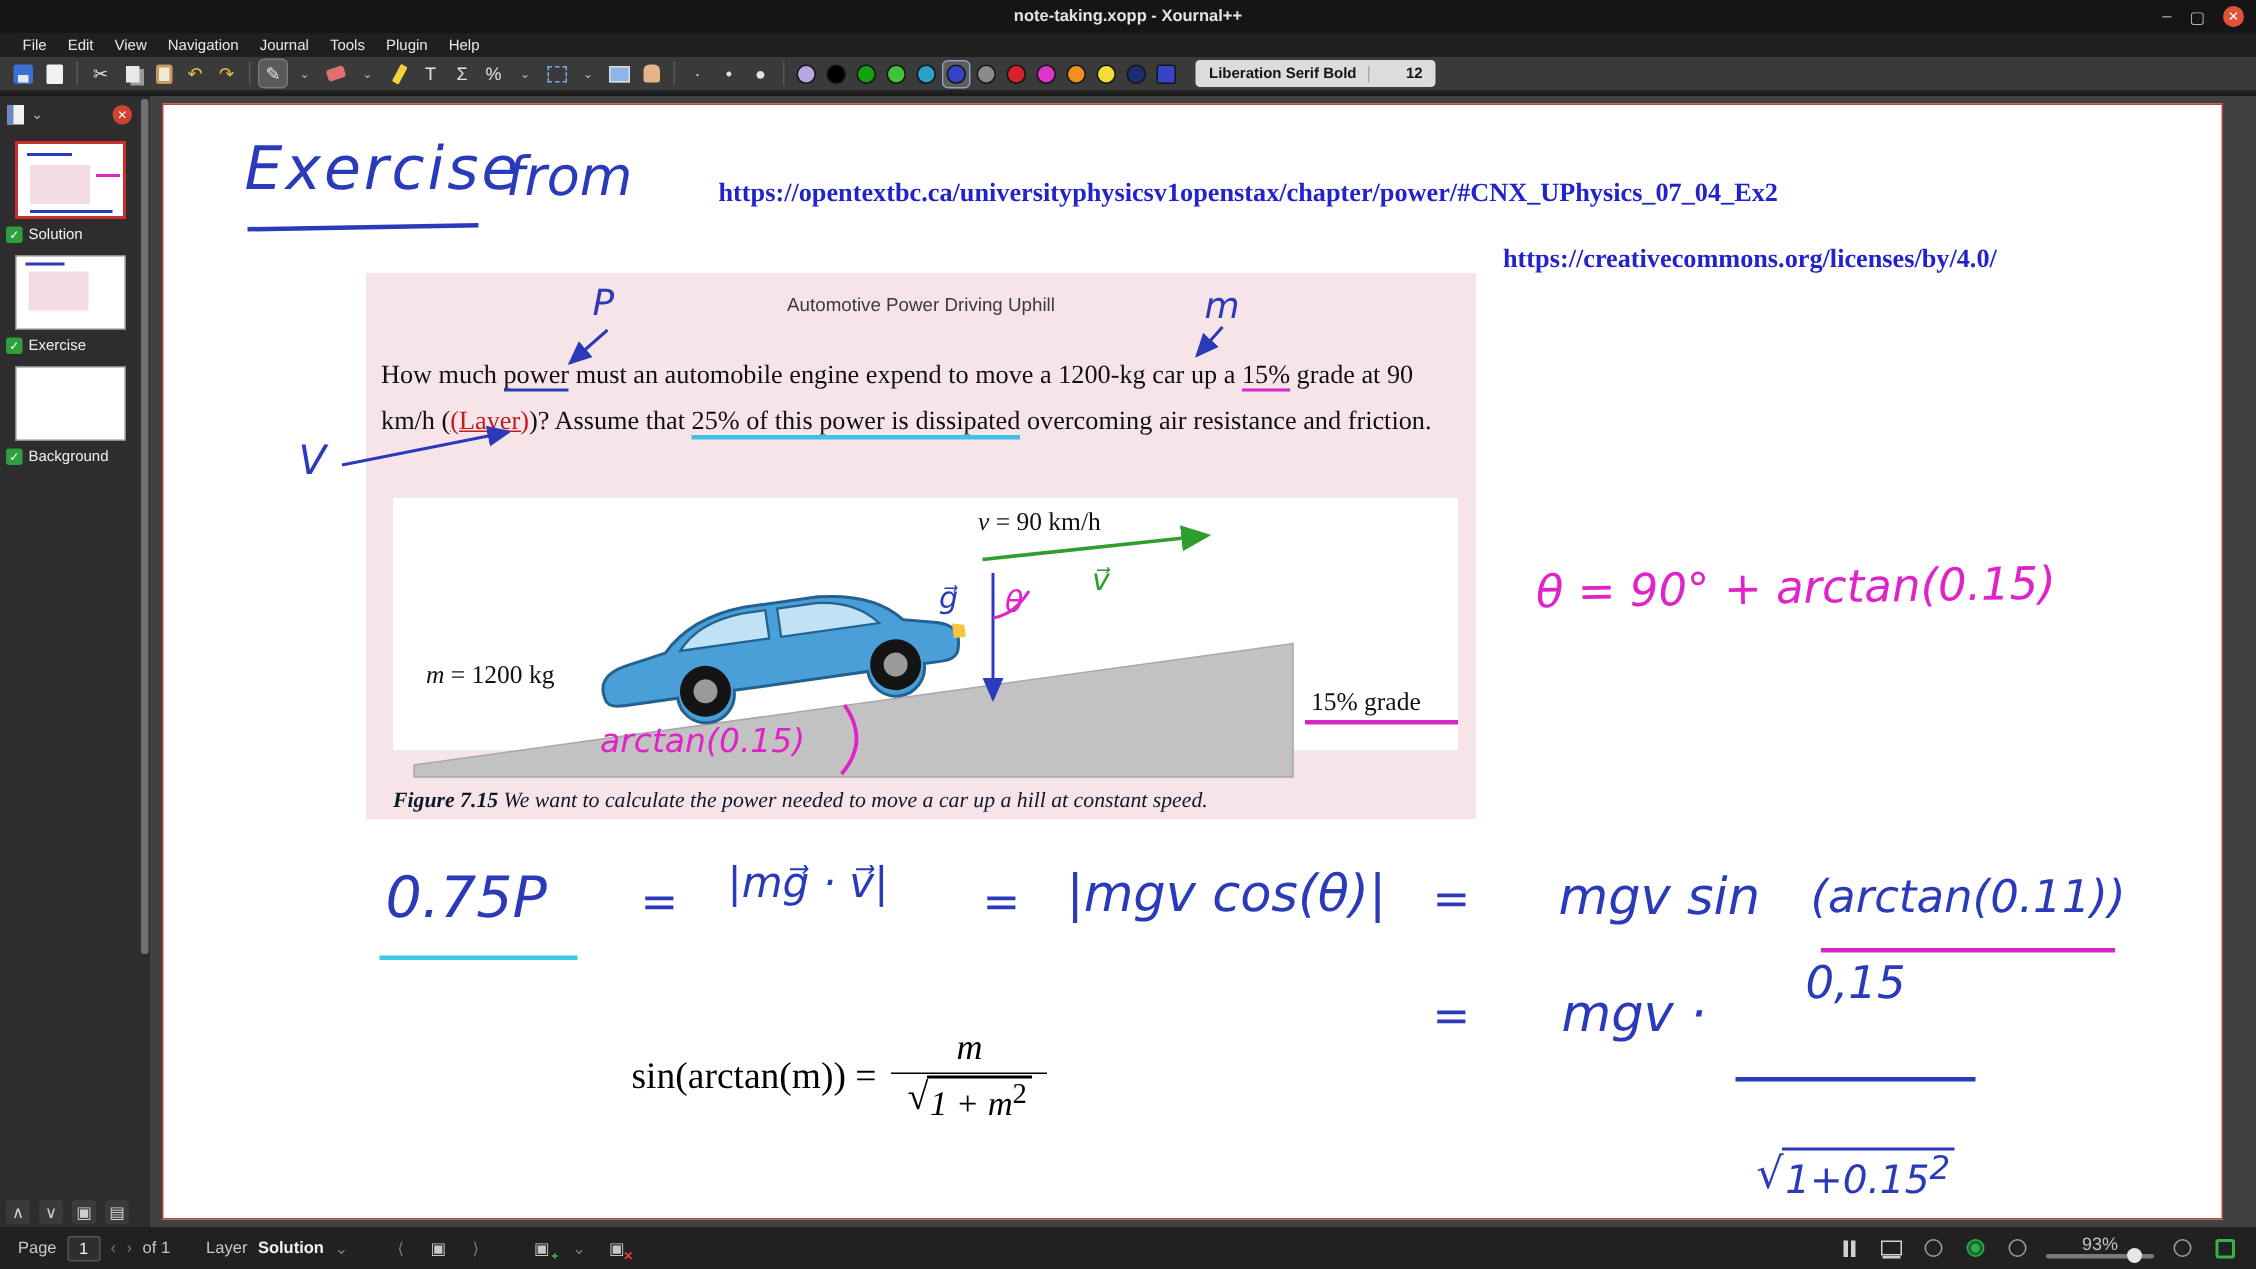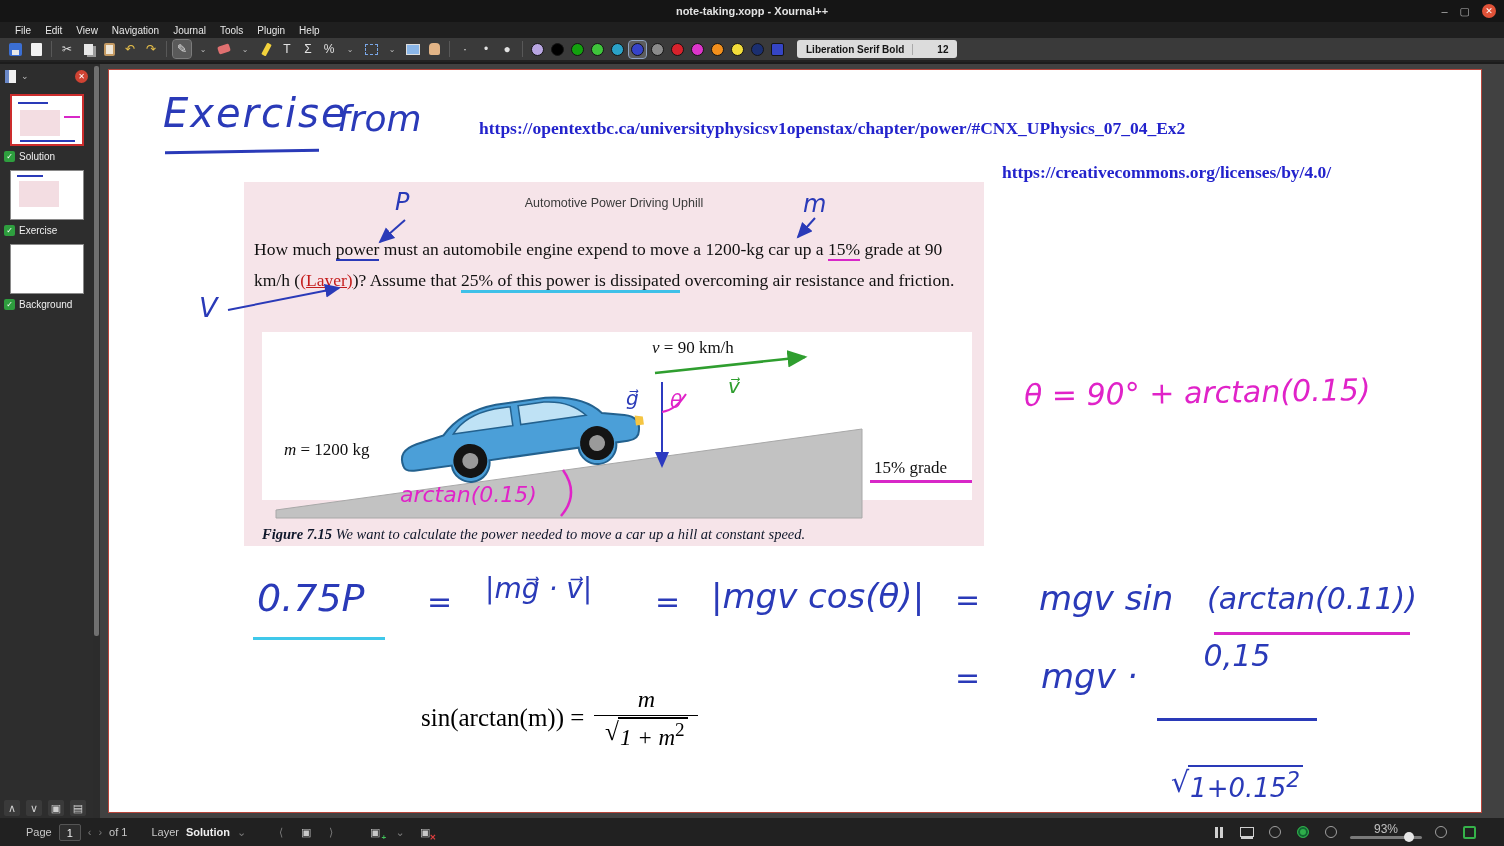--- a/index.html
+++ b/index.html
@@ -117,21 +117,21 @@
   .frac.black .bar { border-top:1.5px solid #000; margin:2px 0 1px; }
   .rad { display:inline-flex; align-items:flex-start; }
   .rad .sq { font-size:1.1em; margin-right:-1px; }
   .rad .bd { border-top:2px solid currentColor; padding:0 3px 0 2px; }
   .formula-row { display:flex; align-items:center; gap:10px; font-family:"Liberation Serif", serif;
                  font-size:25px; color:#000; }
   .pen-svg { position:absolute; left:0; top:0; z-index:6; pointer-events:none; }
 
   
   .statusbar { position:absolute; left:0; right:0; bottom:0; height:28px; background:#212121;
-               display:flex; align-items:center; color:#c8c8c8; font-size:11px; padding:0 26px; gap:7px; }
+               display:flex; align-items:center; color:#c8c8c8; font-size:11px; padding:0 12px; gap:7px; }
   .pagebox { width:22px; height:17px; border:1px solid #555; background:#2e2e2e; color:#f0f0f0;
              text-align:center; line-height:16px; border-radius:2px; }
   .sb-bold { font-weight:bold; color:#f0f0f0; }
   .mut { color:#7a7a7a; }
   .st-ic { width:18px; height:18px; display:flex; align-items:center; justify-content:center; position:relative; }
   .badge { position:absolute; right:-2px; bottom:-1px; font-size:8px; font-weight:bold; }
   .badge.grn { color:#41c15a; } .badge.red { color:#e04040; }
   .right-group { margin-left:auto; display:flex; align-items:center; gap:10px; }
   .bars-icon { display:flex; gap:2px; } .bars-icon i { width:3px; height:11px; background:#d0d0d0; }
   .monitor-icon { width:14px; height:10px; border:1.5px solid #cfcfcf; box-shadow:0 3px 0 -1px #cfcfcf; }

